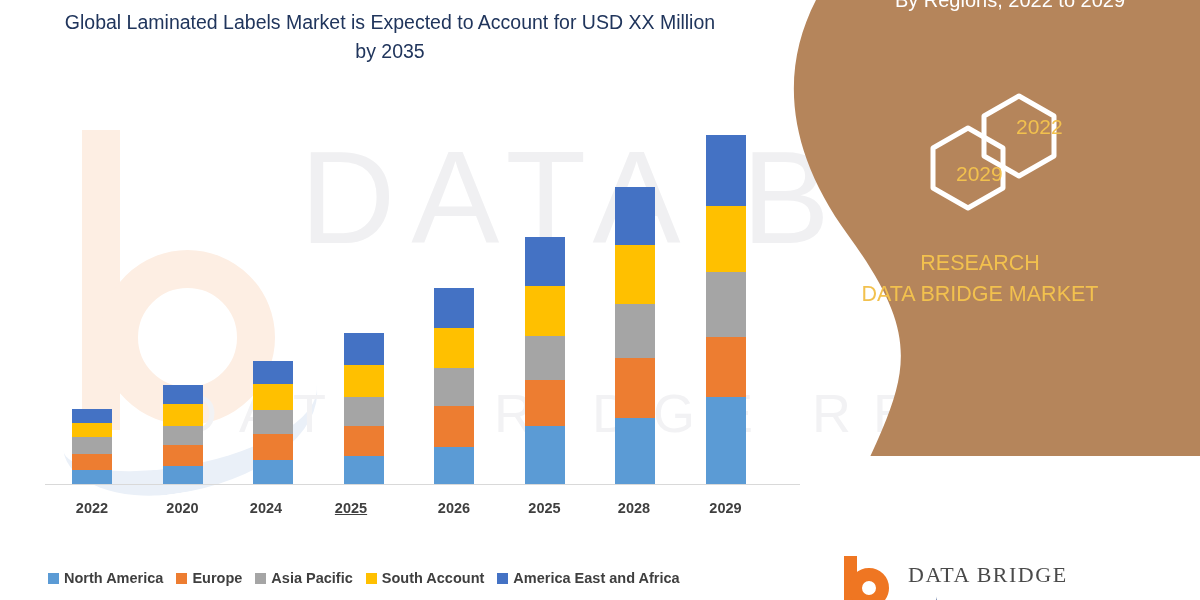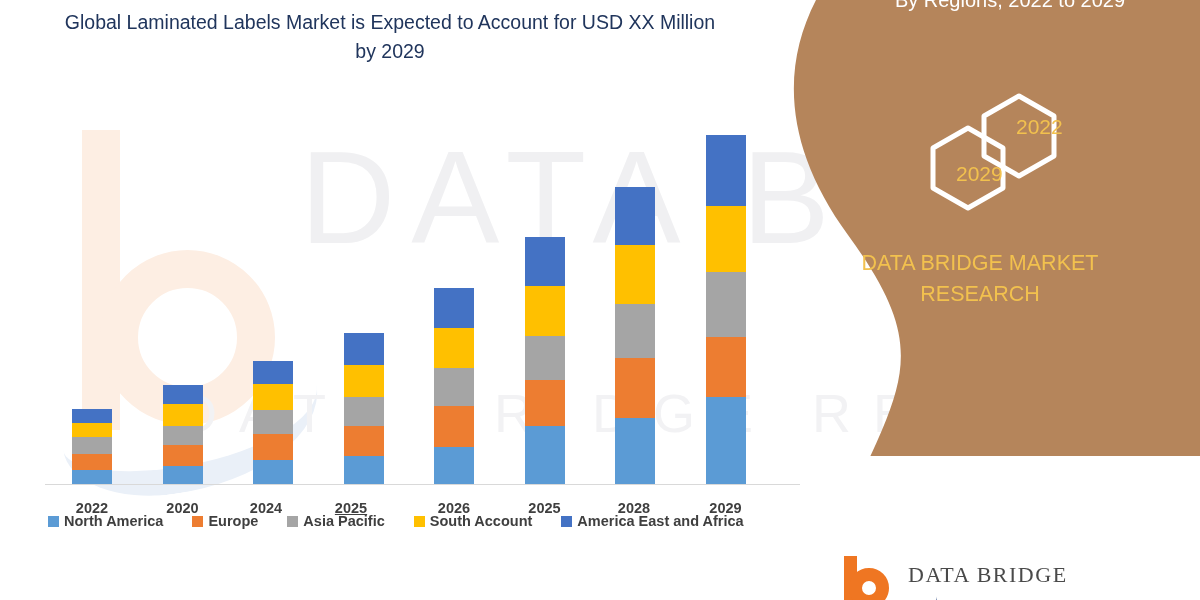--- a/index.html
+++ b/index.html
@@ -119,23 +119,23 @@
     font-size: 14.5px;
     font-weight: bold;
     color: #3f3f3f;
     font-family: "Liberation Sans", sans-serif;
   }
 
   
   .legend {
     position: absolute;
     left: 48px;
-    top: 513px;
+    top: 570px;
     display: flex;
-    gap: 29px;
+    gap: 13px;
   }
   .legend-item {
     display: flex;
     align-items: center;
     gap: 5px;
   }
   .legend-swatch {
     width: 11px;
     height: 11px;
     flex: 0 0 auto;
@@ -250,21 +250,21 @@
   <div class="watermark-wrap">
     <div class="wm-logo-b">
       <div class="stem"></div>
       <div class="bowl"></div>
     </div>
     <div class="wm-logo-swoosh"></div>
     <div class="wm-big">DATA BRIDGE</div>
     <div class="wm-small">DATA BRIDGE RESEARCH</div>
   </div>
 
-  <div class="chart-title">Global Laminated Labels Market is Expected to Account for USD XX Million by 2029</div>
+  <div class="chart-title">Global Laminated Labels Market is Expected to Account for USD XX Million by 2035</div>
 
   <div class="plot">
     <div class="axis-line"></div>
     <div id="bars-host">
         <div class="bar" style="left: 72px; width: 40px;">
           <div class="seg" style="height: 14px; background: rgb(91, 155, 213);"></div>
           <div class="seg" style="height: 16px; background: rgb(237, 125, 49);"></div>
           <div class="seg" style="height: 17px; background: rgb(165, 165, 165);"></div>
           <div class="seg" style="height: 14px; background: rgb(255, 192, 0);"></div>
           <div class="seg" style="height: 14px; background: rgb(68, 114, 196);"></div>
@@ -363,22 +363,22 @@
     <div class="hexes">
       <svg class="hex" width="230" height="130" viewBox="0 0 230 130">
         <polygon points="99,4 134,24 134,64 99,84 64,64 64,24" fill="none" stroke="#ffffff" stroke-width="5" stroke-linejoin="round"></polygon>
         <polygon points="48,36 83,56 83,96 48,116 13,96 13,56" fill="none" stroke="#ffffff" stroke-width="5" stroke-linejoin="round"></polygon>
       </svg>
       <div class="hex-label a">2022</div>
       <div class="hex-label b">2029</div>
     </div>
 
     <div class="brand-name">
+      <div>RESEARCH</div>
       <div>DATA BRIDGE MARKET</div>
-      <div>RESEARCH</div>
     </div>
   </div>
 
   <div class="bottom-logo">
     <div class="bl-stem"></div>
     <div class="bl-bowl"></div>
     <div class="bl-swoosh"></div>
     <div class="bl-text">DATA BRIDGE</div>
   </div>
 

